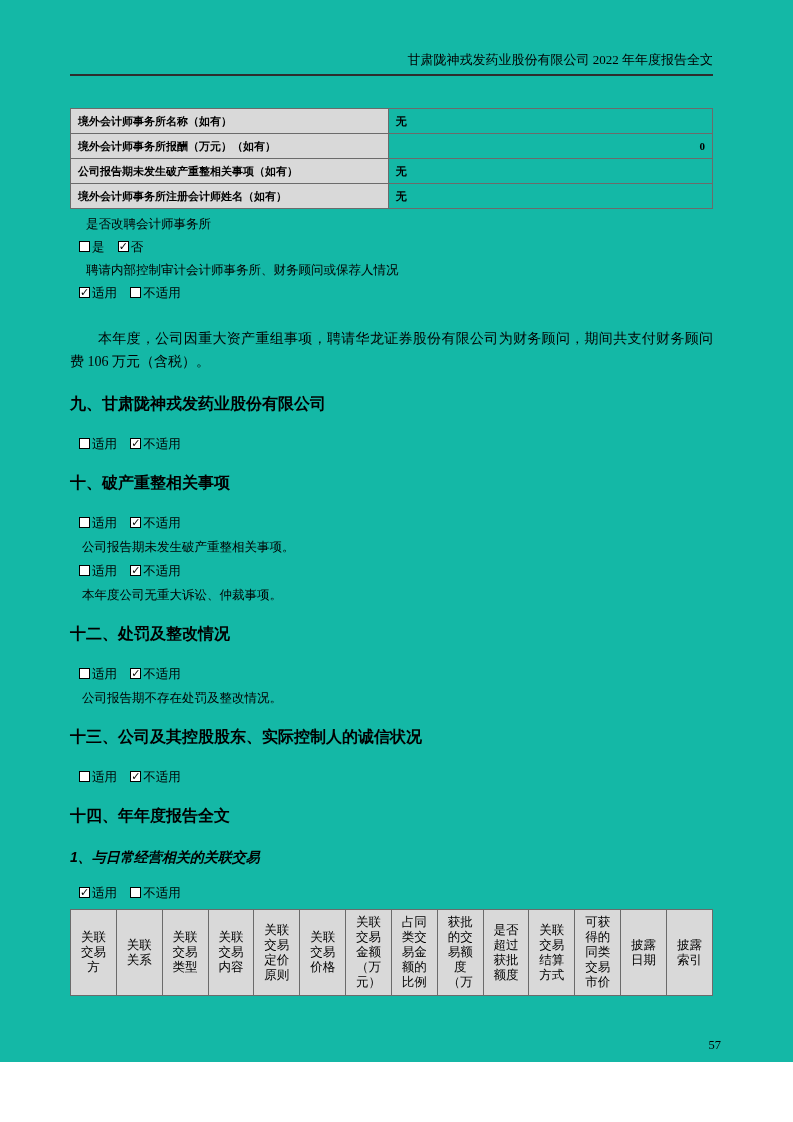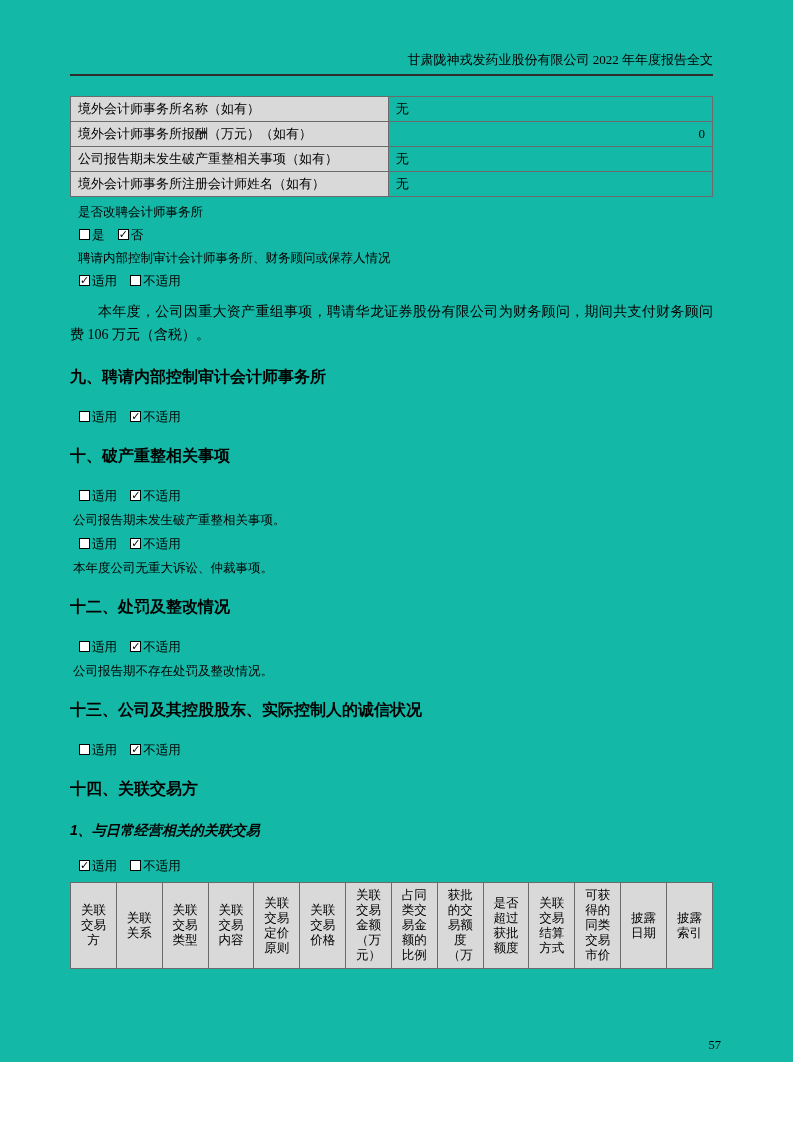--- a/index.html
+++ b/index.html
@@ -13,51 +13,51 @@
   .content { padding:52px 80px 0 70px; }
 
   
   .doc-header {
     text-align:right; font-size:13px; line-height:16px;
     padding-bottom:6px; border-bottom:2px solid #2e2e2e;
   }
 
   
   table.t1 {
-    width:100%; border-collapse:collapse; margin-top:20px;
-    font-size:13px; table-layout:fixed;
+    width:100%; border-collapse:collapse; margin-top:32px;
+    font-size:11px; table-layout:fixed;font-weight:bold;
   }
   table.t1 td {
     border:1px solid var(--border,#6b6b6b);
     padding:4px 7px; line-height:16px; vertical-align:middle;
   }
   table.t1 td.lbl { width:49.5%; background:var(--header_bg,#d9d9d9); }
   table.t1 td.val { }
   table.t1 td.num { text-align:right; }
 
   
-  .line  { font-size:12.5px; line-height:15px; margin:8px 8px; }
-  .note  { font-size:12.5px; line-height:15px; margin:9px 3px; }
+  .line  { font-size:12.5px; line-height:15px; margin:8px 16px; }
+  .note  { font-size:12.5px; line-height:15px; margin:9px 12px; }
   .cb-line { font-size:12.5px; line-height:15px; margin:8px 9px; }
   .cb-item { margin-right:10px; white-space:nowrap; }
   .cb {
     display:inline-block; width:11px; height:11px;
     border:1px solid #000; position:relative; vertical-align:-1px;
     margin-right:2px; background:#fff;
   }
   .cb.checked::before {
     content:"\2713";
     font-family:"DejaVu Sans",sans-serif;
     font-size:11px; line-height:11px;
     position:absolute; left:0px; top:-1px;
   }
 
   
   .para {
-    font-size:14px; line-height:23px; margin-top:11px;
+    font-size:14px; line-height:23px; margin-top:26px;
     text-align:justify; text-indent:2em;
   }
 
   
   h2.sec {
     font-size:16px; font-weight:700; line-height:19px;
     margin:21px 0 24px 0;
     font-family:"Liberation Sans","DejaVu Sans",sans-serif;
   }
   h3.subsec {
@@ -126,21 +126,21 @@
 
     <div class="line">聘请内部控制审计会计师事务所、财务顾问或保荐人情况</div>
 
     <div class="cb-line">
       <span class="cb-item"><span class="cb checked"></span><span class="cb-label">适用</span></span>
       <span class="cb-item"><span class="cb"></span><span class="cb-label">不适用</span></span>
     </div>
 
     <p class="para">本年度，公司因重大资产重组事项，聘请华龙证券股份有限公司为财务顾问，期间共支付财务顾问费 106 万元（含税）。</p>
 
-    <h2 class="sec">九、聘请内部控制审计会计师事务所</h2>
+    <h2 class="sec">九、甘肃陇神戎发药业股份有限公司</h2>
     <div class="cb-line">
       <span class="cb-item"><span class="cb"></span><span class="cb-label">适用</span></span>
       <span class="cb-item"><span class="cb checked"></span><span class="cb-label">不适用</span></span>
     </div>
 
     <h2 class="sec">十、破产重整相关事项</h2>
     <div class="cb-line">
       <span class="cb-item"><span class="cb"></span><span class="cb-label">适用</span></span>
       <span class="cb-item"><span class="cb checked"></span><span class="cb-label">不适用</span></span>
     </div>
@@ -158,21 +158,21 @@
       <span class="cb-item"><span class="cb checked"></span><span class="cb-label">不适用</span></span>
     </div>
     <div class="note">公司报告期不存在处罚及整改情况。</div>
 
     <h2 class="sec">十三、公司及其控股股东、实际控制人的诚信状况</h2>
     <div class="cb-line">
       <span class="cb-item"><span class="cb"></span><span class="cb-label">适用</span></span>
       <span class="cb-item"><span class="cb checked"></span><span class="cb-label">不适用</span></span>
     </div>
 
-    <h2 class="sec">十四、关联交易方</h2>
+    <h2 class="sec">十四、年年度报告全文</h2>
     <h3 class="subsec">1、与日常经营相关的关联交易</h3>
     <div class="cb-line">
       <span class="cb-item"><span class="cb checked"></span><span class="cb-label">适用</span></span>
       <span class="cb-item"><span class="cb"></span><span class="cb-label">不适用</span></span>
     </div>
 
     <table class="t2">
       <tbody>
         <tr>
           <th>关联交易方</th>

